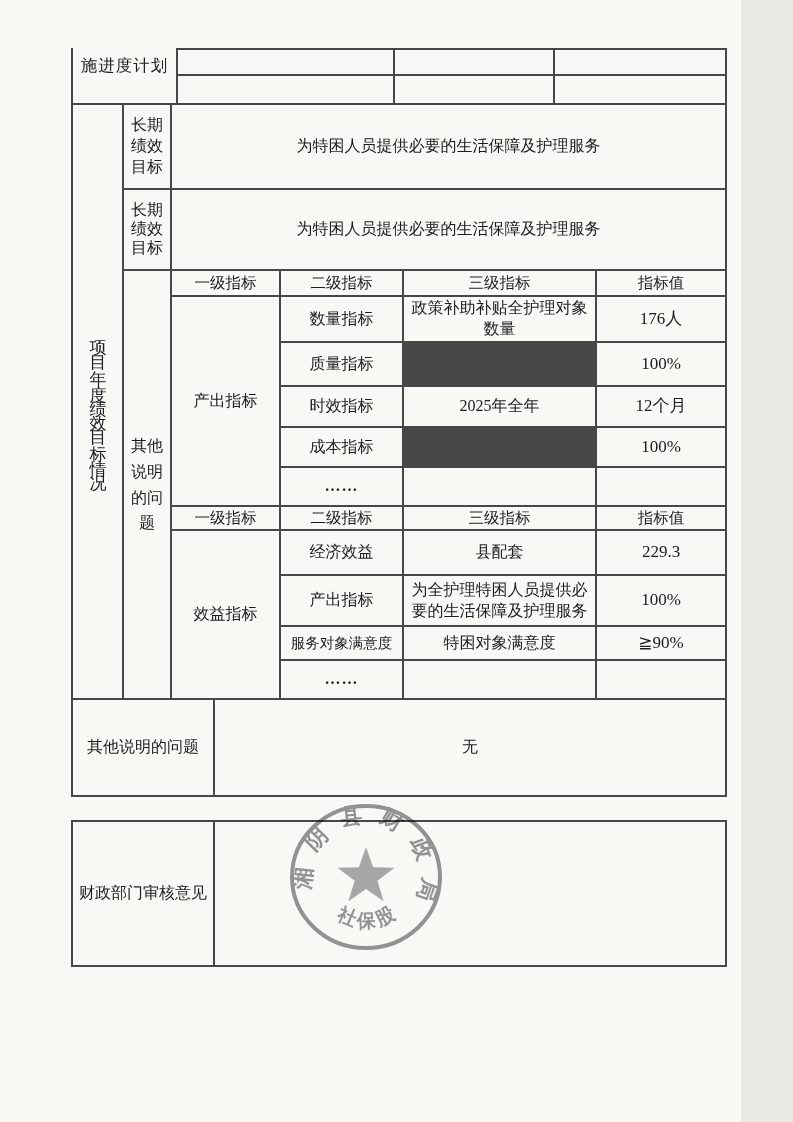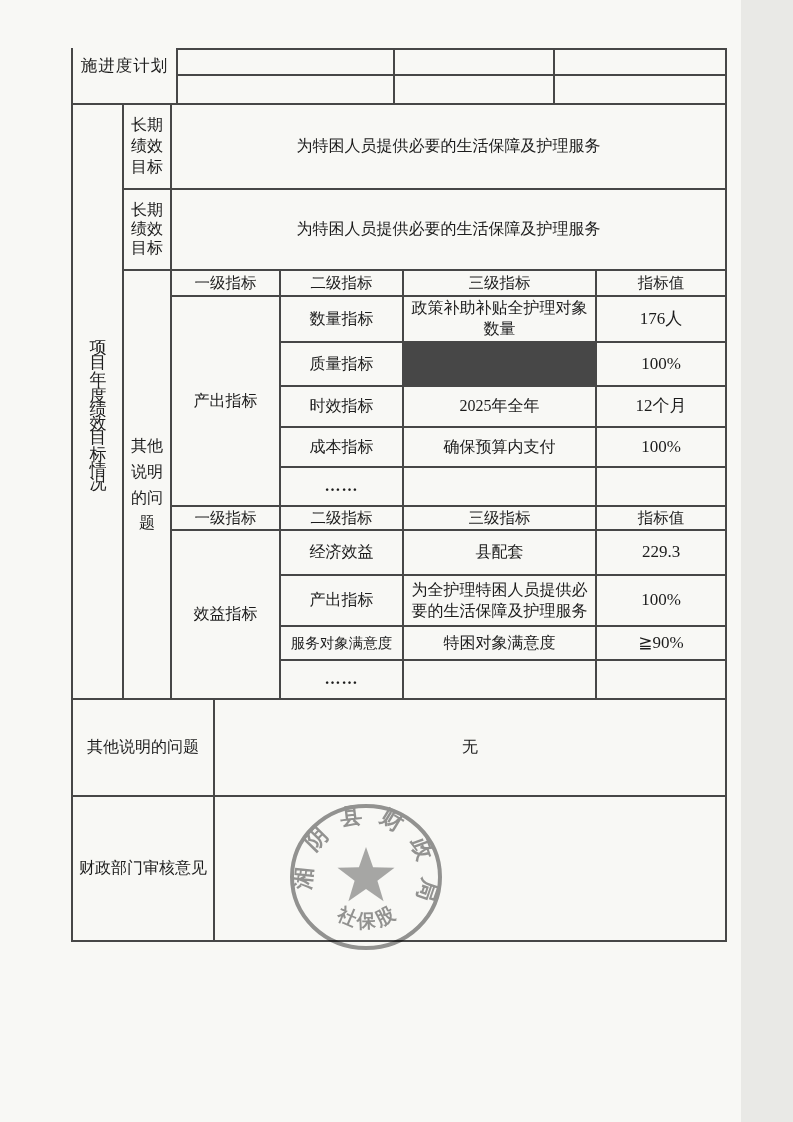--- a/index.html
+++ b/index.html
@@ -42,21 +42,21 @@
          border-top:none; }
   #tblA .bt{ border-top:2px solid var(--line); }
   #tblA .schedLabel{ align-items:flex-start; padding-top:7px; font-size:16.5px; letter-spacing:1px; }
 
   #tblB{ left:71px; top:103px; width:656px; height:597px;
          grid-template-columns:49px 46px 107px 121px 191px 1fr;
          grid-template-rows:83px 79px 24px 44px 42px 39px 38px 37px 22px 43px 49px 32px 1fr; }
 
   #tblC{ left:71px; top:698px; width:656px; height:99px;
          grid-template-columns:140px 1fr; }
-  #tblD{ left:71px; top:795px; width:656px; height:147px;
+  #tblD{ left:71px; top:820px; width:656px; height:147px;
          grid-template-columns:140px 1fr; }
 
   .vside span{
     writing-mode:vertical-lr;
     text-orientation:upright;
     letter-spacing:15px;
     font-size:17px;
   }
   .w2 span{ display:block; width:2.15em; line-height:1.3; text-align:center; }
   .w2.compact span{ line-height:1.18; }
@@ -124,21 +124,20 @@
     <div class="val" style="grid-area:4/6/5/7">176人</div>
 
     <div style="grid-area:5/4/6/5">质量指标</div>
     <div class="val" style="grid-area:5/6/6/7">100%</div>
 
     <div style="grid-area:6/4/7/5">时效指标</div>
     <div class="left" style="grid-area:6/5/7/6">2025年全年</div>
     <div class="val" style="grid-area:6/6/7/7">12个月</div>
 
     <div style="grid-area:7/4/8/5">成本指标</div>
-    <div class="left" style="grid-area:7/5/8/6">确保预算内支付</div>
     <div class="val" style="grid-area:7/6/8/7">100%</div>
 
     <div class="dots" style="grid-area:8/4/9/5">……</div>
     <div style="grid-area:8/5/9/6"></div>
     <div style="grid-area:8/6/9/7"></div>
 
     <div class="hdr" style="grid-area:9/3/10/4">一级指标</div>
     <div class="hdr" style="grid-area:9/4/10/5">二级指标</div>
     <div class="hdr" style="grid-area:9/5/10/6">三级指标</div>
     <div class="hdr" style="grid-area:9/6/10/7">指标值</div>

